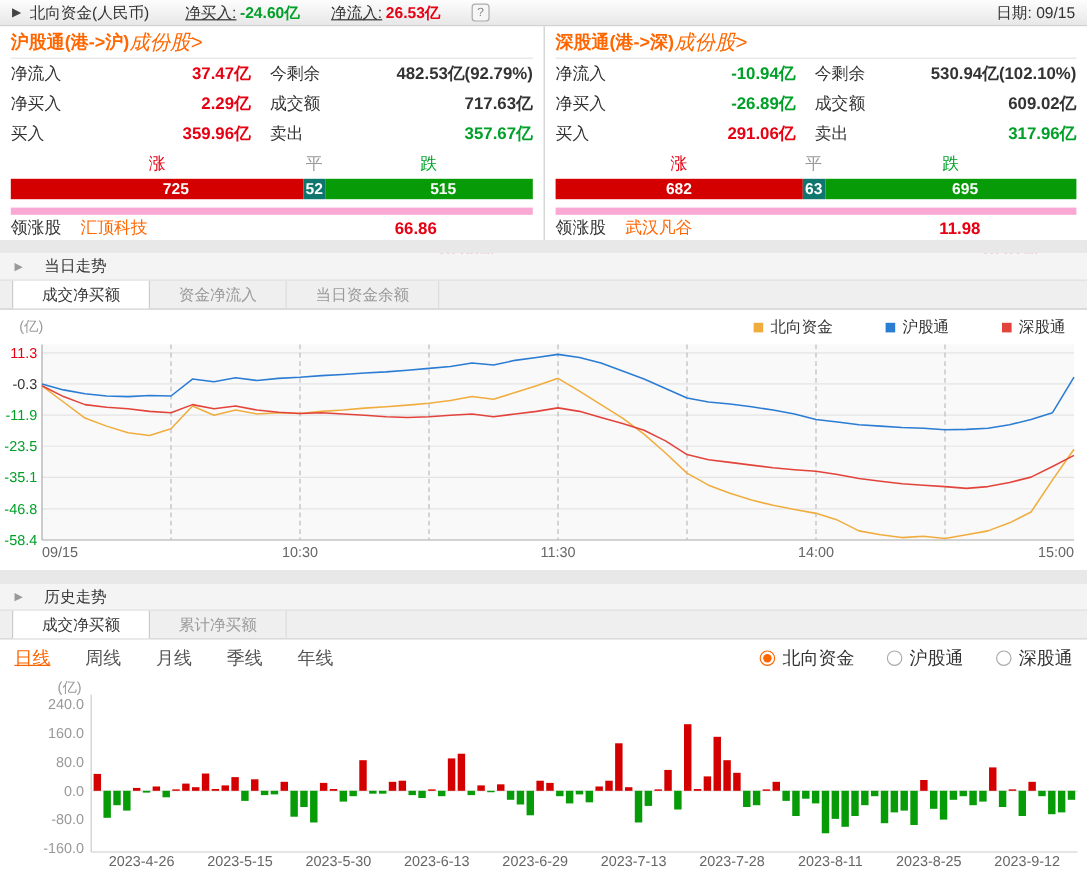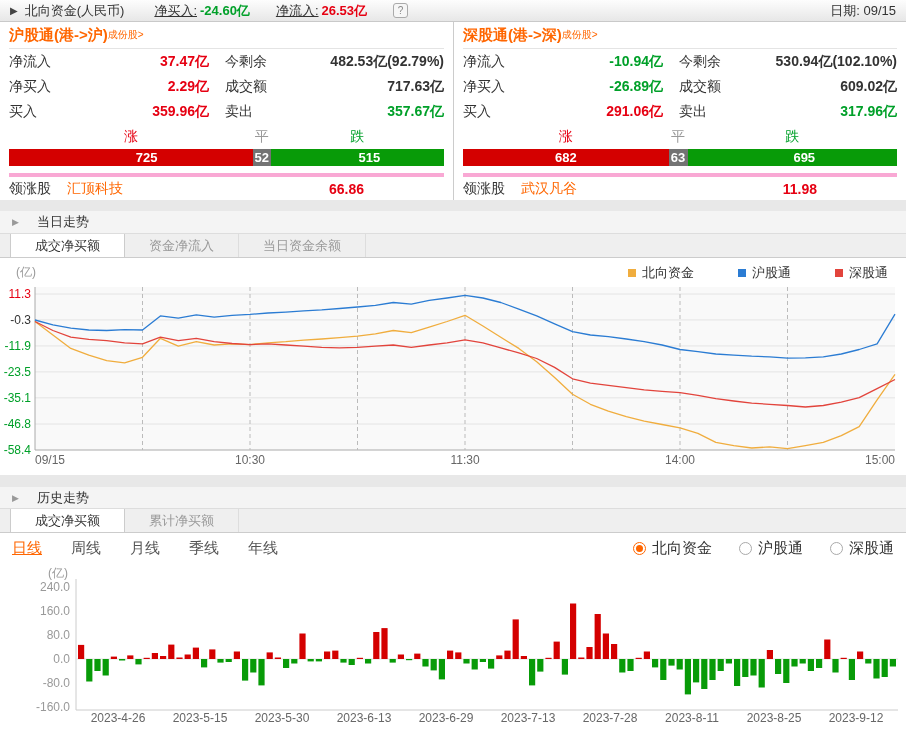--- a/index.html
+++ b/index.html
@@ -22,32 +22,32 @@
     color:#888; font-size:10px; line-height:13px; text-align:center; cursor:pointer; }
   .th-date { margin-left:auto; }
 
   
   .panels { position:absolute; top:22px; left:0; width:906px; height:178px; display:flex; background:#fff; }
   .panel { width:453px; height:100%; padding:0 9px; }
   .panel + .panel { border-left:1px solid #ccc; }
   .panel-title-row { height:27px; display:flex; align-items:center;
     border-bottom:1px solid #e4e4e4; }
   .panel-title { color:var(--orange); font-size:15px; font-weight:bold; }
-  .panel-link { color:var(--orange); font-size:10px; cursor:pointer; }
+  .panel-link { color:var(--orange); font-size:17px; cursor:pointer;font-style:italic; }
   .prow { height:25px; display:grid; grid-template-columns:88px 112px 106px 1fr; align-items:center; font-size:14px; }
   .prow .lbl { color:#333; }
   .prow .lbl2 { padding-left:16px; }
   .prow .val { text-align:right; font-weight:bold; }
   .ud-labels { position:relative; height:20px; margin-top:4px; font-size:14px; }
   .ud-labels span { position:absolute; transform:translateX(-50%); }
   .ud-up { color:var(--red); } .ud-flat { color:#999; } .ud-down { color:var(--green); }
   .ud-bar { height:17px; display:flex; margin-top:1px; }
   .ud-bar div { color:#fff; font-size:13px; font-weight:bold; text-align:center; line-height:17px; overflow:hidden; }
-  .seg-up { background:var(--bar-red); } .seg-flat { background:#737373; } .seg-down { background:var(--bar-green);padding-left:24px; }
-  .leader-row { margin-top:7px; border-top:4px solid #f9a8d4; height:27px; display:flex; align-items:center; font-size:14px; color:#333; }
+  .seg-up { background:var(--bar-red); } .seg-flat { background:#0f766e; } .seg-down { background:var(--bar-green);padding-left:24px; }
+  .leader-row { margin-top:7px; border-top:6px solid #f9a8d4; height:27px; display:flex; align-items:center; font-size:14px; color:#333; }
   .leader-name { color:var(--orange); margin-left:16px; flex:1; cursor:pointer; }
   .leader-price { width:116px; text-align:right; color:var(--red); font-weight:bold; }
   .leader-pct { width:80px; text-align:left; color:var(--red); font-weight:bold;margin-top:40px; }
 
   .hgap { position:absolute; left:0; width:906px; background:#e8e8e8; }
   #gap1 { top:200px; height:11px; } #gap2 { top:475px; height:12px; }
 
   .sec-header { position:absolute; left:0; width:906px; height:23px; background:#f4f4f4;
     border-bottom:1px solid #ddd; display:flex; align-items:center; font-size:13px; color:#333; }
   #sec1 { top:211px; } #sec2 { top:487px; height:22px; }

